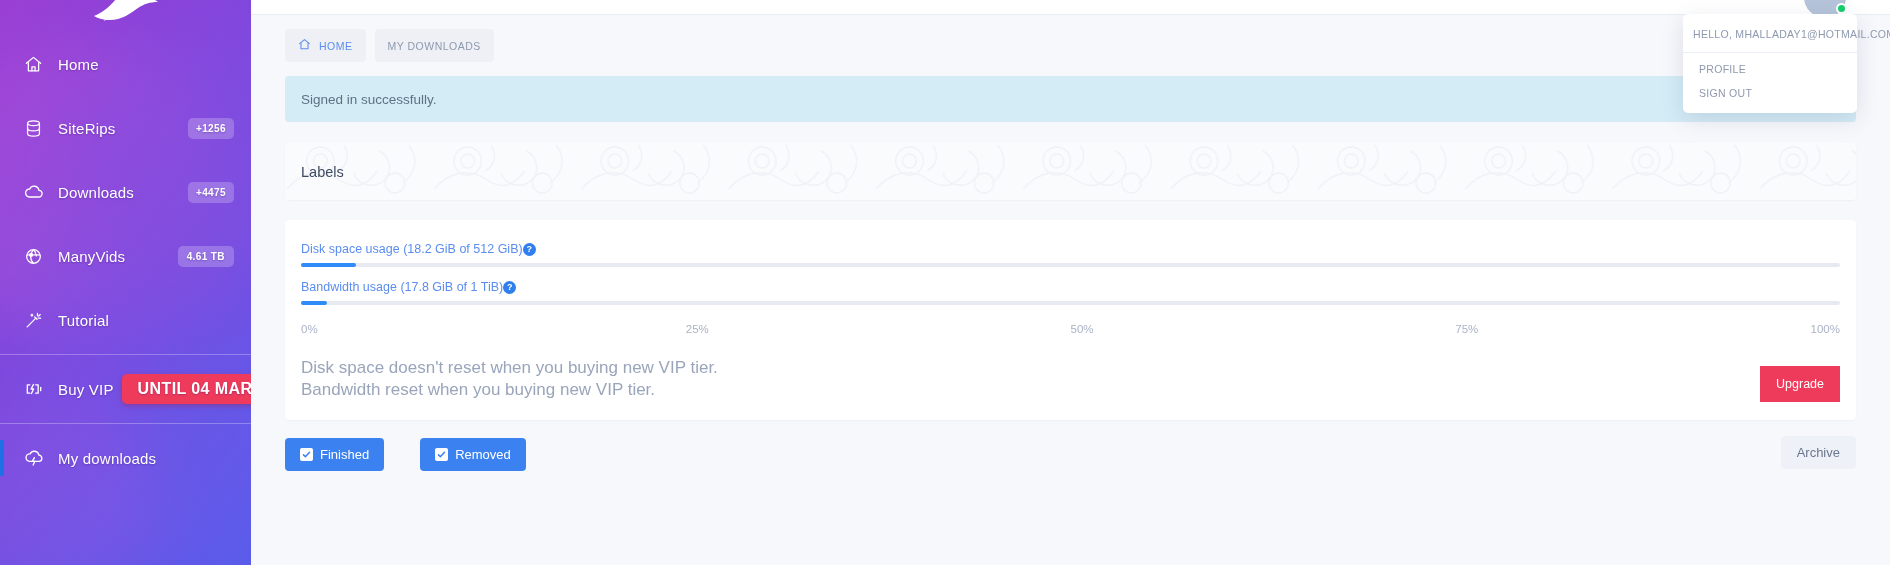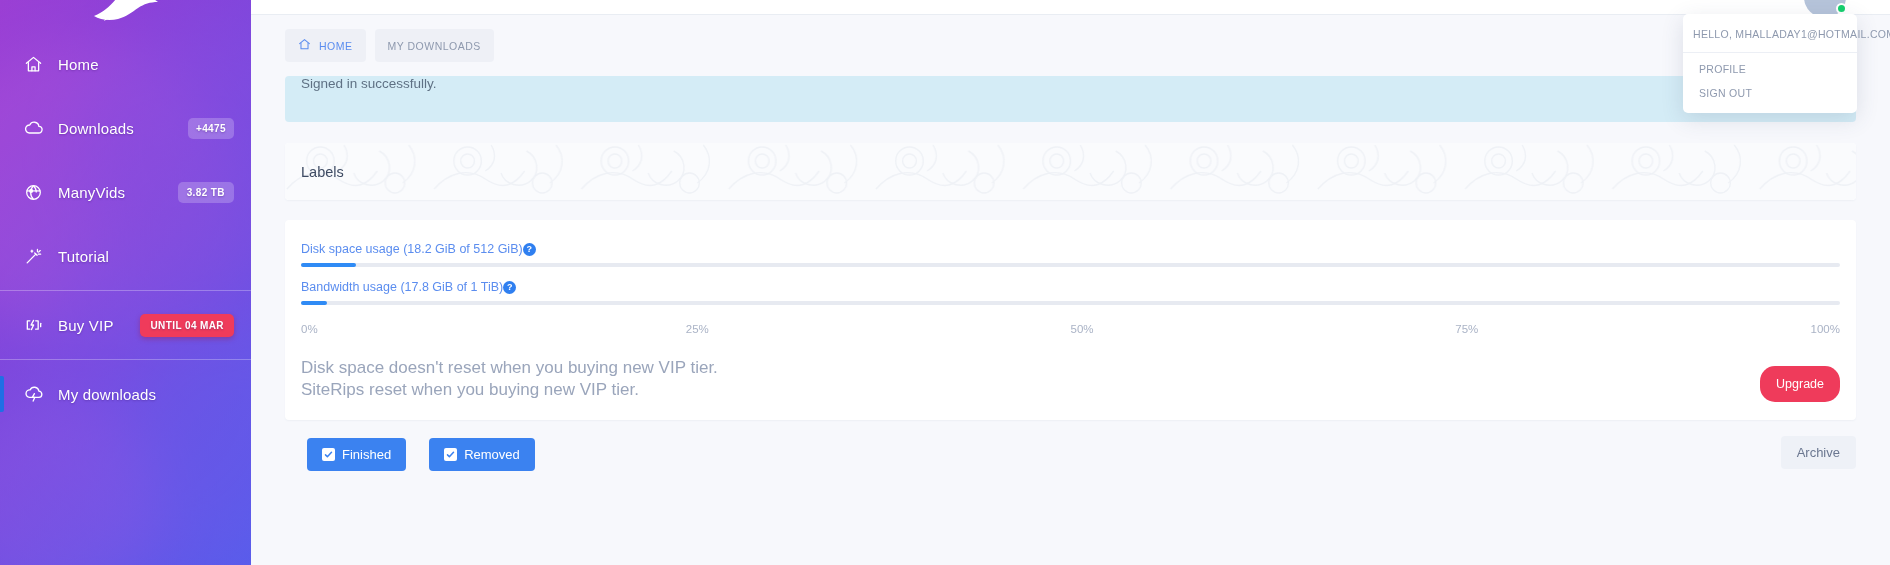--- a/index.html
+++ b/index.html
@@ -66,23 +66,24 @@
     font-weight: bold;
     letter-spacing: .4px;
     border-radius: 5px;
     padding: 5px 8px;
     margin-right: 17px;
     white-space: nowrap;
   }
   .badge.sm { padding: 5px 9px; }
   .badge.vip {
     background: #ef3b5b;
-    padding: 6px 10px;
-    font-size: 10px;
+    padding: 6px 16px;
+    font-size: 16px;
     box-shadow: 0 2px 5px rgba(160,20,50,.35);
+    margin-left: 8px;
   }
 
   
   #main {
     position: relative;
     flex: 1 1 auto;
     height: 565px;
     background: #f7f8fc;
     overflow: hidden;
   }
@@ -136,21 +137,21 @@
     color: #8e99ae;
     cursor: pointer;
   }
   .crumb.home { color: #5b8def; }
 
   .alert {
     margin-top: 14px;
     background: #d4ecf6;
     border-radius: 4px;
     height: 46px;
-    display: flex; align-items: flex-start;
+    display: flex; align-items: center;
     padding: 0 16px;
     color: #5f7184;
     font-size: 13.5px;
   }
 
   .card {
     margin-top: 21px;
     background: #ffffff;
     border-radius: 4px;
     box-shadow: 0 1px 2px rgba(80,95,130,.06);
@@ -195,26 +196,26 @@
     cursor: pointer;
   }
   .track { position: relative; height: 4px; background: #e7eaf1; border-radius: 2px; margin-top: 7px; }
   .track .fill { position: absolute; left: 0; top: 0; bottom: 0; background: #2f8bf5; border-radius: 2px; }
   .ticks { position: relative; height: 30px; margin-top: 12px; }
   .ticks span { position: absolute; top: 6px; font-size: 11.5px; color: #aab3c6; }
   .usage-foot { display: flex; align-items: flex-end; justify-content: space-between; padding: 10px 0 18px; }
   .usage-note { font-size: 17px; color: #9aa5bb; line-height: 1.32; }
   .btn-upgrade {
     background: #ef3b5b; color: #ffffff; border: none;
-    border-radius: 15px; padding: 11px 16px; font-size: 12.5px;
+    border-radius: 0; padding: 11px 16px; font-size: 12.5px;
     cursor: pointer; font-family: inherit;
   }
 
   
-  .filters { display: flex; align-items: center; gap: 23px; margin-top: 18px; position: relative; margin-left: 22px; }
+  .filters { display: flex; align-items: center; gap: 36px; margin-top: 18px; position: relative; }
   .fbtn {
     display: inline-flex; align-items: center; gap: 7px;
     background: #3b82f0; color: #ffffff;
     border-radius: 4px; padding: 9px 15px;
     font-size: 13px; cursor: pointer;
   }
   .cbox {
     width: 13px; height: 13px; border-radius: 2px; background: #ffffff;
     display: inline-flex; align-items: center; justify-content: center;
   }
@@ -256,20 +257,31 @@
           <span class="ico">
             <svg width="19" height="19" viewBox="0 0 24 24" fill="none" stroke="#ffffff" stroke-width="1.6" stroke-linecap="round" stroke-linejoin="round">
                 <path d="M3 10.5 12 3l9 7.5"></path>
                 <path d="M5.5 9.5V20h13V9.5"></path>
                 <path d="M10 20v-5h4v5"></path>
               </svg>
           </span>
           <span class="lbl">Home</span>
         </div>
 
+        <div class="nav-item">
+          <span class="ico">
+            <svg width="19" height="19" viewBox="0 0 24 24" fill="none" stroke="#ffffff" stroke-width="1.6" stroke-linecap="round">
+                <ellipse cx="12" cy="5.5" rx="7.5" ry="3"></ellipse>
+                <path d="M4.5 5.5v13c0 1.7 3.4 3 7.5 3s7.5-1.3 7.5-3v-13"></path>
+                <path d="M4.5 12c0 1.7 3.4 3 7.5 3s7.5-1.3 7.5-3"></path>
+              </svg>
+          </span>
+          <span class="lbl">SiteRips</span>
+          <span class="badge">+1256</span>
+        </div>
 
         <div class="nav-item">
           <span class="ico">
             <svg width="20" height="20" viewBox="0 0 24 24" fill="none" stroke="#ffffff" stroke-width="1.6" stroke-linecap="round" stroke-linejoin="round">
                 <path d="M6.5 18h11a4 4 0 0 0 .4-8 5.8 5.8 0 0 0-11-1.6A3.7 3.7 0 0 0 6.5 18z"></path>
               </svg>
           </span>
           <span class="lbl">Downloads</span>
           <span class="badge">+4475</span>
         </div>
@@ -278,21 +290,21 @@
           <span class="ico">
             <svg width="19" height="19" viewBox="0 0 24 24" fill="none" stroke="#ffffff" stroke-width="1.6">
                 <circle cx="12" cy="12" r="8.6"></circle>
                 <path d="M12 3.4c-2.4 2.3-3.6 5.2-3.6 8.6s1.2 6.3 3.6 8.6"></path>
                 <path d="M12 3.4c2.4 2.3 3.6 5.2 3.6 8.6"></path>
                 <path d="M3.6 10h16.8"></path>
                 <circle cx="9" cy="10" r="2.6" fill="#ffffff" stroke="none"></circle>
               </svg>
           </span>
           <span class="lbl">ManyVids</span>
-          <span class="badge sm">3.82 TB</span>
+          <span class="badge sm">4.61 TB</span>
         </div>
 
         <div class="nav-item">
           <span class="ico">
             <svg width="19" height="19" viewBox="0 0 24 24" fill="none" stroke="#ffffff" stroke-width="1.6" stroke-linecap="round">
                 <path d="M4 20 15 9"></path>
                 <path d="M13.5 7.5 16.5 10.5"></path>
                 <path d="M17 3v3M20.5 4.5 18.5 6.5M21 9h-3"></path>
                 <path d="M10 4v2.5M8.8 5.2h2.4"></path>
               </svg>
@@ -419,21 +431,21 @@
           <span style="left:0">0%</span>
           <span style="left:25%">25%</span>
           <span style="left:50%">50%</span>
           <span style="left:75%">75%</span>
           <span style="right:0">100%</span>
         </div>
 
         <div class="usage-foot">
           <div class="usage-note">
             <div>Disk space doesn't reset when you buying new VIP tier.</div>
-            <div>SiteRips reset when you buying new VIP tier.</div>
+            <div>Bandwidth reset when you buying new VIP tier.</div>
           </div>
           <button class="btn-upgrade">Upgrade</button>
         </div>
       </div>
 
       <div class="filters">
         <div class="fbtn">
           <span class="cbox">
             <svg width="9" height="9" viewBox="0 0 24 24" fill="none" stroke="#3b82f0" stroke-width="4" stroke-linecap="round" stroke-linejoin="round">
                 <path d="M4 13l5 5L20 6"></path>

